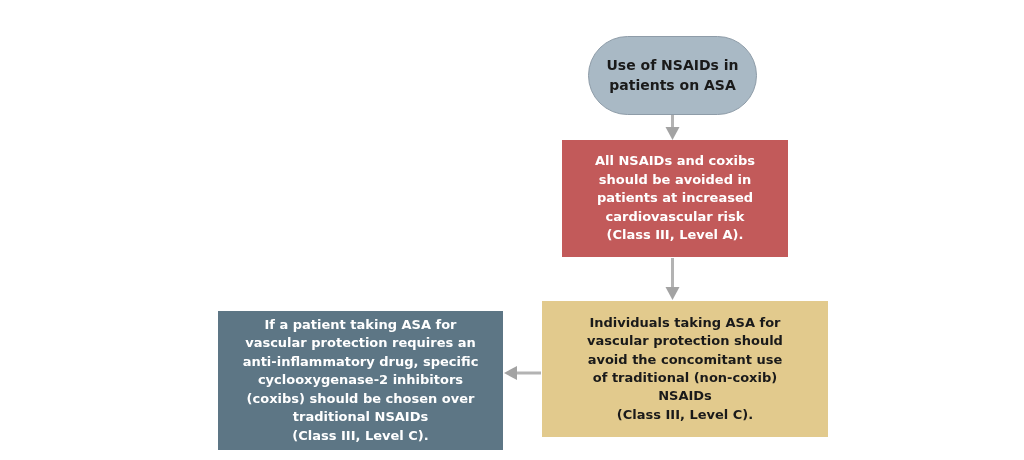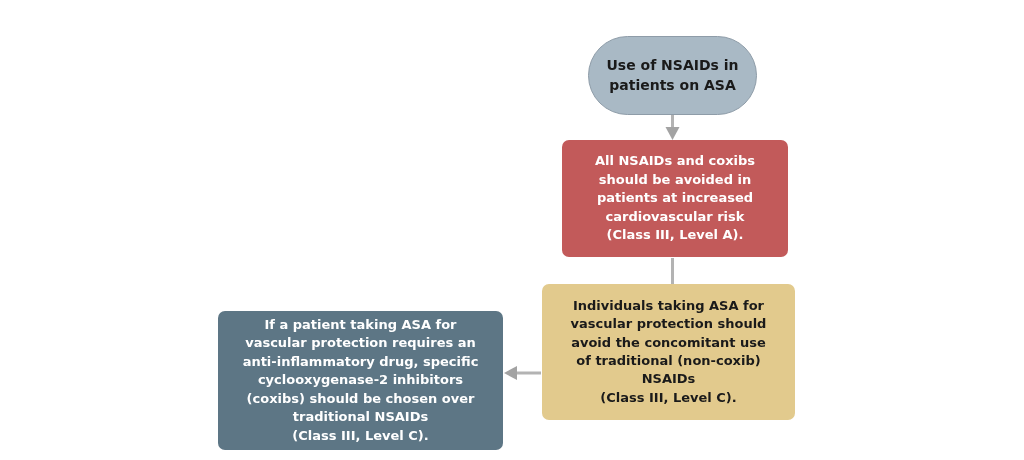--- a/index.html
+++ b/index.html
@@ -19,34 +19,33 @@
   }
   .node {
     position: absolute;
     box-sizing: border-box;
     display: flex;
     align-items: center;
     justify-content: center;
     text-align: center;
     font-weight: bold;
     white-space: pre-line;
-    border-radius: 7px;
   }
   .terminator {
     left: 588px; top: 17px;
     width: 169px; height: 79px;
     border-radius: 42px;
     border: 1px solid #8e9ca8;
     font-size: 14px;
     line-height: 1.38;
     margin-top: 19px;
   }
   .process { font-size: 13px; line-height: 1.42; }
   .node-red  { left: 562px; top: 140px; width: 226px; height: 117px; }
-  .node-tan  { left: 542px; top: 284px; width: 253px; height: 136px; }
+  .node-tan  { left: 542px; top: 301px; width: 286px; height: 136px; }
   .node-gray { left: 218px; top: 303px; width: 285px; height: 139px; margin-top: 8px; }
 </style>
 </head>
 <body>
 
 <div class="canvas">
 
   <svg class="connector-layer" width="1024" height="460" viewBox="0 0 1024 460" xmlns="http://www.w3.org/2000/svg">
     <g>
       <line x1="672.5" y1="97" x2="672.5" y2="128" stroke="#b3b3b3" stroke-width="3"></line>

